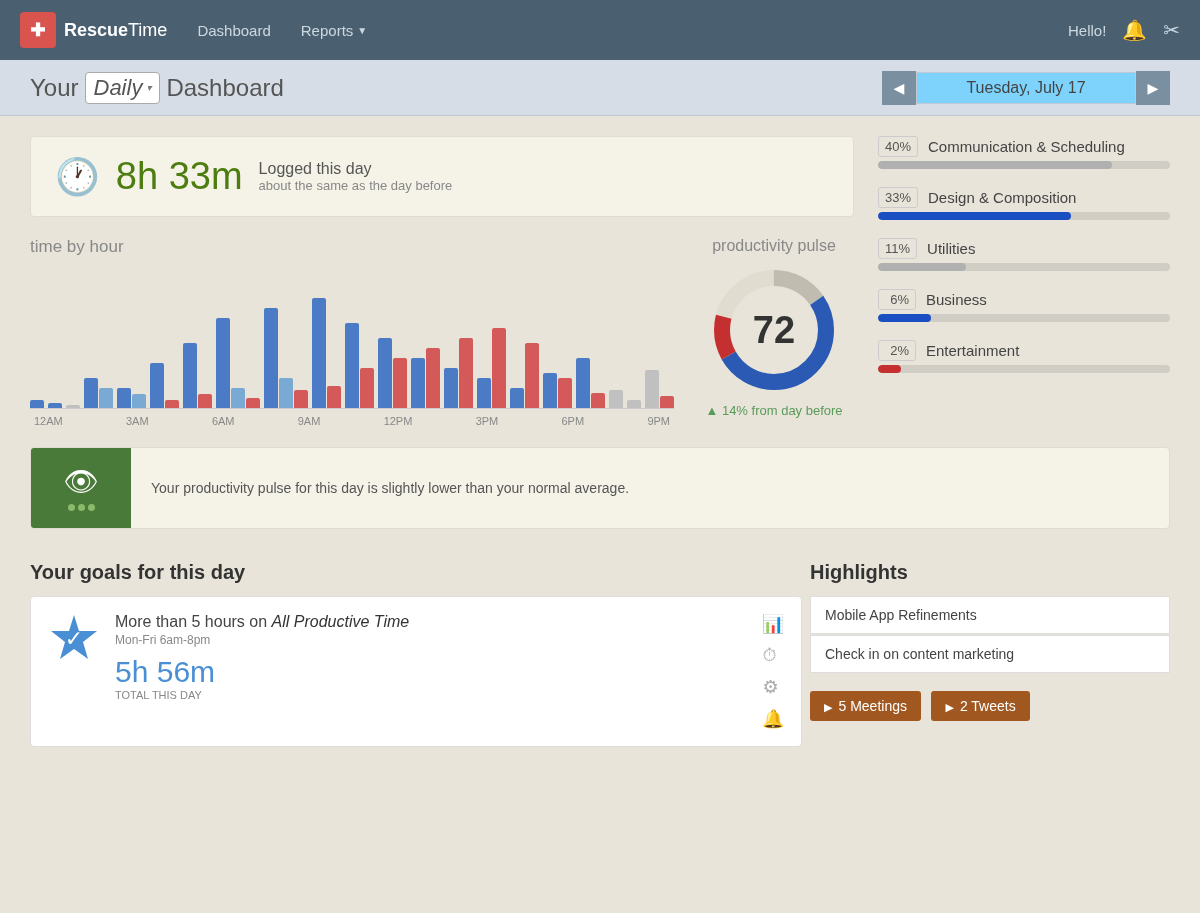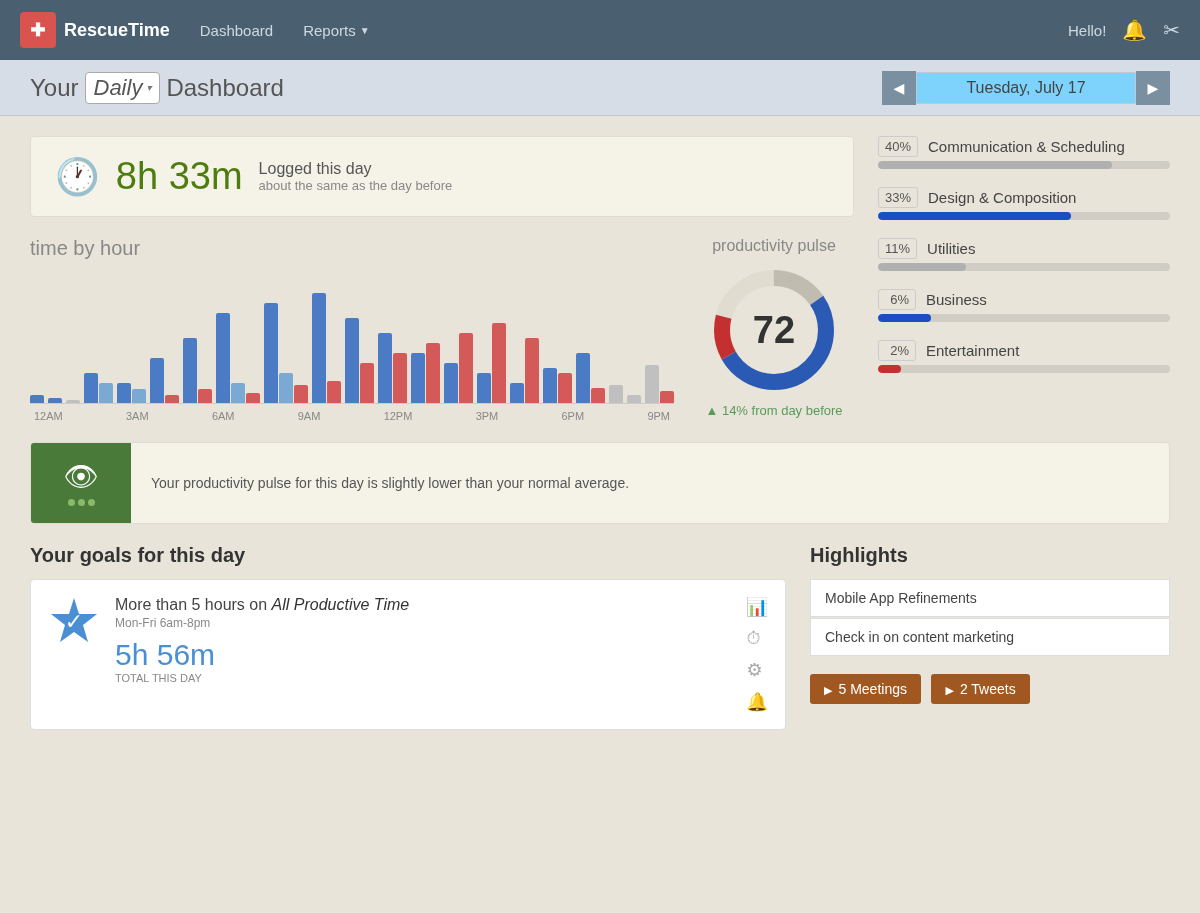--- a/index.html
+++ b/index.html
@@ -76,21 +76,21 @@
     }
     .clock-icon { font-size: 36px; color: #8ab44a; }
     .time-big { font-size: 38px; font-weight: 400; color: #4d7c0f; }
     .logged-info { display: flex; flex-direction: column; }
     .logged-label { font-size: 16px; color: #555; font-weight: 400; }
     .logged-sub { font-size: 13px; color: #888; }
 
     
     .charts-row { display: flex; gap: 20px; align-items: flex-start; }
     .time-by-hour { flex: 1; }
-    .chart-label { font-size: 20px; color: #888; margin-bottom: 14px; }
+    .chart-label { font-size: 17px; color: #888; margin-bottom: 22px; }
     .bar-chart { display: flex; align-items: flex-end; gap: 4px; height: 130px; border-bottom: 1px solid #ccc; }
     .bar-group { display: flex; align-items: flex-end; gap: 1px; }
     .bar { width: 14px; border-radius: 2px 2px 0 0; }
     .bar.blue { background: #4a7bc4; }
     .bar.blue-light { background: #7aaad4; }
     .bar.red { background: #d45a5a; }
     .bar.gray { background: #c0c0c0; }
     .time-labels { display: flex; gap: 0; margin-top: 6px; font-size: 11px; color: #888; justify-content: space-between; padding: 0 4px; }
 
     
@@ -130,21 +130,21 @@
       background: #4a7a3a; width: 100px; min-height: 80px;
       display: flex; flex-direction: column; align-items: center; justify-content: center;
       gap: 6px; padding: 16px;
     }
     .eye-icon { font-size: 28px; color: white; }
     .dots { display: flex; gap: 3px; }
     .dot { width: 7px; height: 7px; border-radius: 50%; background: #8aba6a; }
     .insight-text { padding: 16px 20px; font-size: 14px; color: #555; }
 
     
-    .goals-highlights { display: flex; gap: 24px; margin-top: 20px; }
+    .goals-highlights { display: flex; gap: 8px; margin-top: 32px; }
     .goals-section { flex: 1; }
     .highlights-section { flex: 0 0 360px; }
     .section-title { font-size: 20px; font-weight: 700; color: #333; margin-bottom: 12px; }
     .goal-card {
       background: white; border: 1px solid #ddd; border-radius: 4px;
       padding: 16px; display: flex; gap: 14px; align-items: flex-start;
     }
     .goal-info { flex: 1; }
     .goal-title { font-size: 16px; color: #444; margin-bottom: 2px; }
     .goal-title em { font-style: italic; color: #333; }
@@ -168,21 +168,21 @@
 </head>
 <body>
 
 <nav class="navbar">
   <div class="navbar-left">
     <div class="logo">
       <div class="logo-icon">
         <span>✚</span>
       </div>
       <span class="logo-text">
-        <span>Rescue</span><span style="font-weight:700">Time</span>
+        <span>Rescue</span><span style="font-weight:400">Time</span>
       </span>
     </div>
     <a class="nav-link">Dashboard</a>
     <div class="nav-link nav-reports">
       <span>Reports</span>
       <span class="nav-dropdown-arrow">▼</span>
     </div>
   </div>
   <div class="navbar-right">
     <span class="hello-text">Hello!</span>

